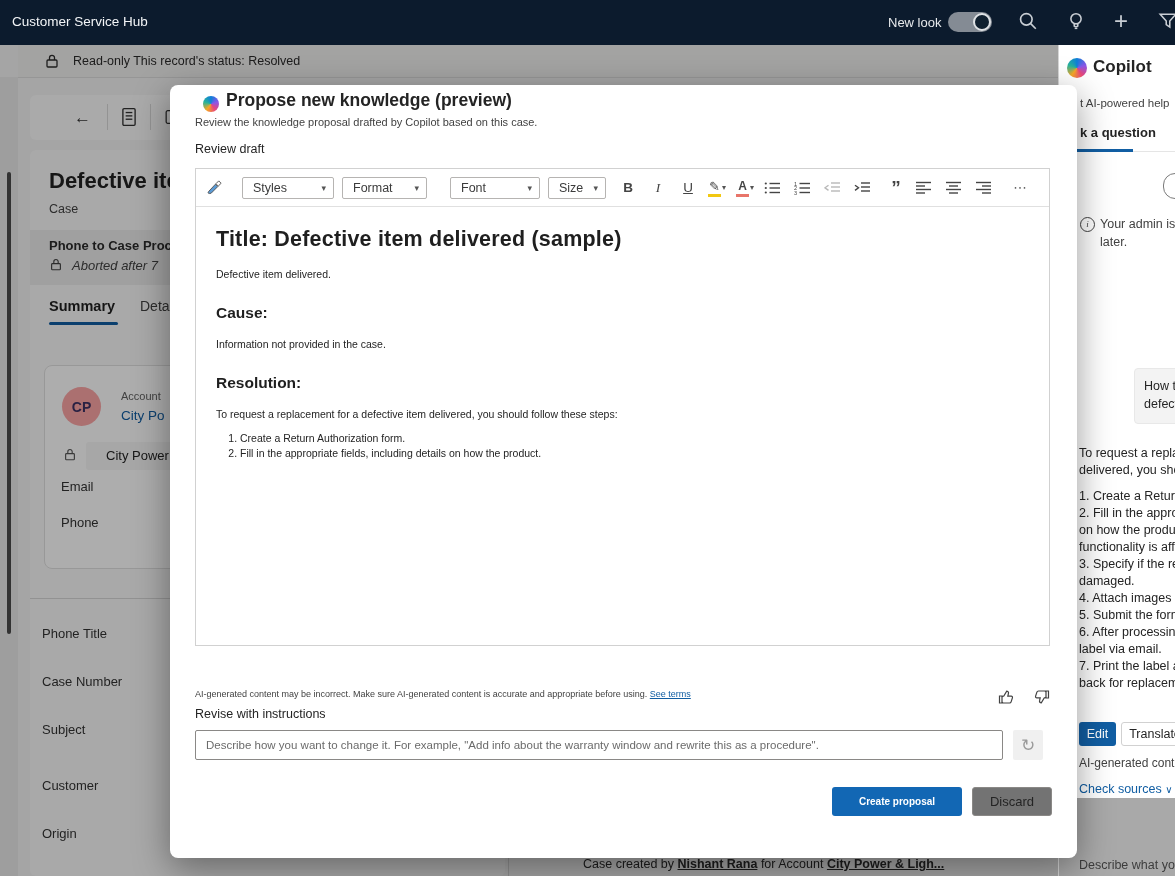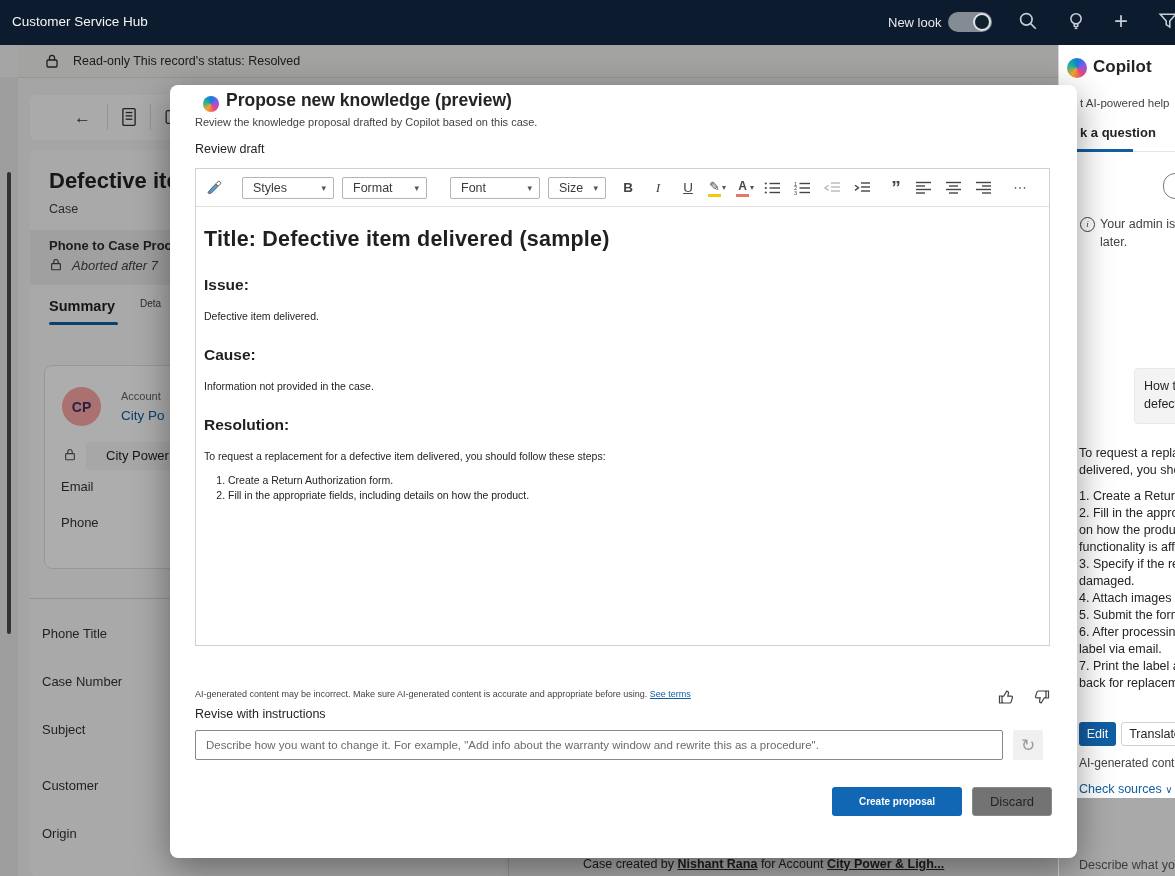--- a/index.html
+++ b/index.html
@@ -26,21 +26,21 @@
   .cmdicon{top:12px;color:#333;font-size:17px;}
   .vdiv{top:9px;width:1px;height:26px;background:#d9d9d9;}
   .maincard{left:30px;top:150px;width:475px;height:726px;background:#fafafa;border-radius:6px;z-index:1;}
   .casetitle{left:19px;top:18px;font-size:22px;font-weight:700;color:#222;white-space:nowrap;}
   .caselabel{left:19px;top:52px;font-size:12.5px;color:#424242;}
   .bpf{left:0px;top:80px;width:475px;height:55px;background:#ececec;}
   .bpfstage{left:19px;top:8px;font-size:13px;font-weight:700;color:#2b2b2b;white-space:nowrap;}
   .bpfstatus{left:42px;top:28px;font-size:13px;font-style:italic;color:#424242;white-space:nowrap;}
   .tab-active{left:19px;top:148px;font-size:14.5px;font-weight:700;color:#1f1f1f;}
   .tab-underline{left:19px;top:172px;width:69px;height:3px;background:#115ea3;border-radius:2px;}
-  .tab-idle{left:110px;top:148px;font-size:10px;color:#424242;}
+  .tab-idle{left:110px;top:148px;font-size:14px;color:#424242;}
   .acctcard{left:14px;top:215px;width:447px;height:202px;background:#fff;border:1px solid #e1e1e1;border-radius:8px;}
   .avatar{left:17px;top:21px;width:39px;height:39px;border-radius:50%;background:#fca5a5;color:#3d3163;
           font-size:14px;font-weight:700;display:flex;align-items:center;justify-content:center;}
   .acclabel{left:76px;top:24px;font-size:11px;color:#616161;}
   .acclink{left:76px;top:42px;font-size:13.5px;color:#115ea3;white-space:nowrap;}
   .accrowbg{left:41px;top:76px;width:400px;height:28px;background:#f6f6f6;border-radius:3px;}
   .accval{left:61px;top:82px;font-size:13px;color:#242424;white-space:nowrap;}
   .flabel{font-size:13px;color:#333;}
   .divh{left:30px;top:598px;width:475px;height:1px;background:#d8d8d8;z-index:1;}
   .divv{left:508px;top:598px;width:1px;height:278px;background:#d5d5d5;z-index:1;}
@@ -85,21 +85,21 @@
       padding:0 7px 0 10px;font-size:12.5px;color:#3b3b3b;background:#fff;box-sizing:border-box;border-radius:2px;}
   .dd .caret{font-size:9px;color:#555;margin-left:6px;}
   .tbi{min-width:24px;text-align:center;font-size:13.5px;color:#444;line-height:22px;}
   .tbi.b{font-weight:800;}
   .tbi.i{font-style:italic;font-family:"Liberation Serif",serif;}
   .tbi.u{text-decoration:underline;}
   .stack{display:inline-flex;flex-direction:column;align-items:center;line-height:11px;margin-top:3px;}
   .bar{width:13px;height:3px;margin-top:2px;}
   .smallcaret{font-size:8px;color:#555;margin:0 2px 0 1px;}
   .tbdisabled{opacity:.38;}
-  .econtent{padding:12px 14px 0 8px;color:#1f1f1f;}
+  .econtent{padding:12px 14px 0 8px;color:#1f1f1f;margin-left:12px;}
   .econtent h1{margin:8px 0 0 0;font-size:21.5px;font-weight:700;letter-spacing:.2px;}
   .econtent h2{margin:24px 0 0 0;font-size:15.5px;font-weight:700;}
   .econtent p{margin:16px 0 0 0;font-size:10.5px;color:#242424;}
   .econtent ol{margin:12px 0 0 0;padding-left:24px;font-size:10.5px;color:#242424;}
   .econtent li{margin-top:3px;}
   .disc{left:25px;top:604px;width:855px;display:flex;align-items:flex-start;}
   .disctext{font-size:9px;color:#424242;}
   .disctext a{color:#115ea3;text-decoration:underline;}
   .thumbs{margin-left:auto;display:flex;gap:20px;color:#424242;}
   .mrev{left:25px;top:622px;font-size:12.5px;color:#242424;}
@@ -382,21 +382,20 @@
               <line x1="6" y1="5" x2="15" y2="5"></line>
             <line x1="0" y1="8.5" x2="15" y2="8.5"></line>
               <line x1="6" y1="12" x2="15" y2="12"></line>
           </svg>
         </span>
         <span class="tbi" style="margin-left:8px;color:#666;">⋯</span>
       </div>
 
       <div class="econtent">
         <h1>Title: Defective item delivered (sample)</h1>
-        <h2>Issue:</h2>
         <p>Defective item delivered.</p>
         <h2>Cause:</h2>
         <p>Information not provided in the case.</p>
         <h2>Resolution:</h2>
         <p>To request a replacement for a defective item delivered, you should follow these steps:</p>
         <ol>
           <li>Create a Return Authorization form.</li>
           <li>Fill in the appropriate fields, including details on how the product.</li>
         </ol>
       </div>

